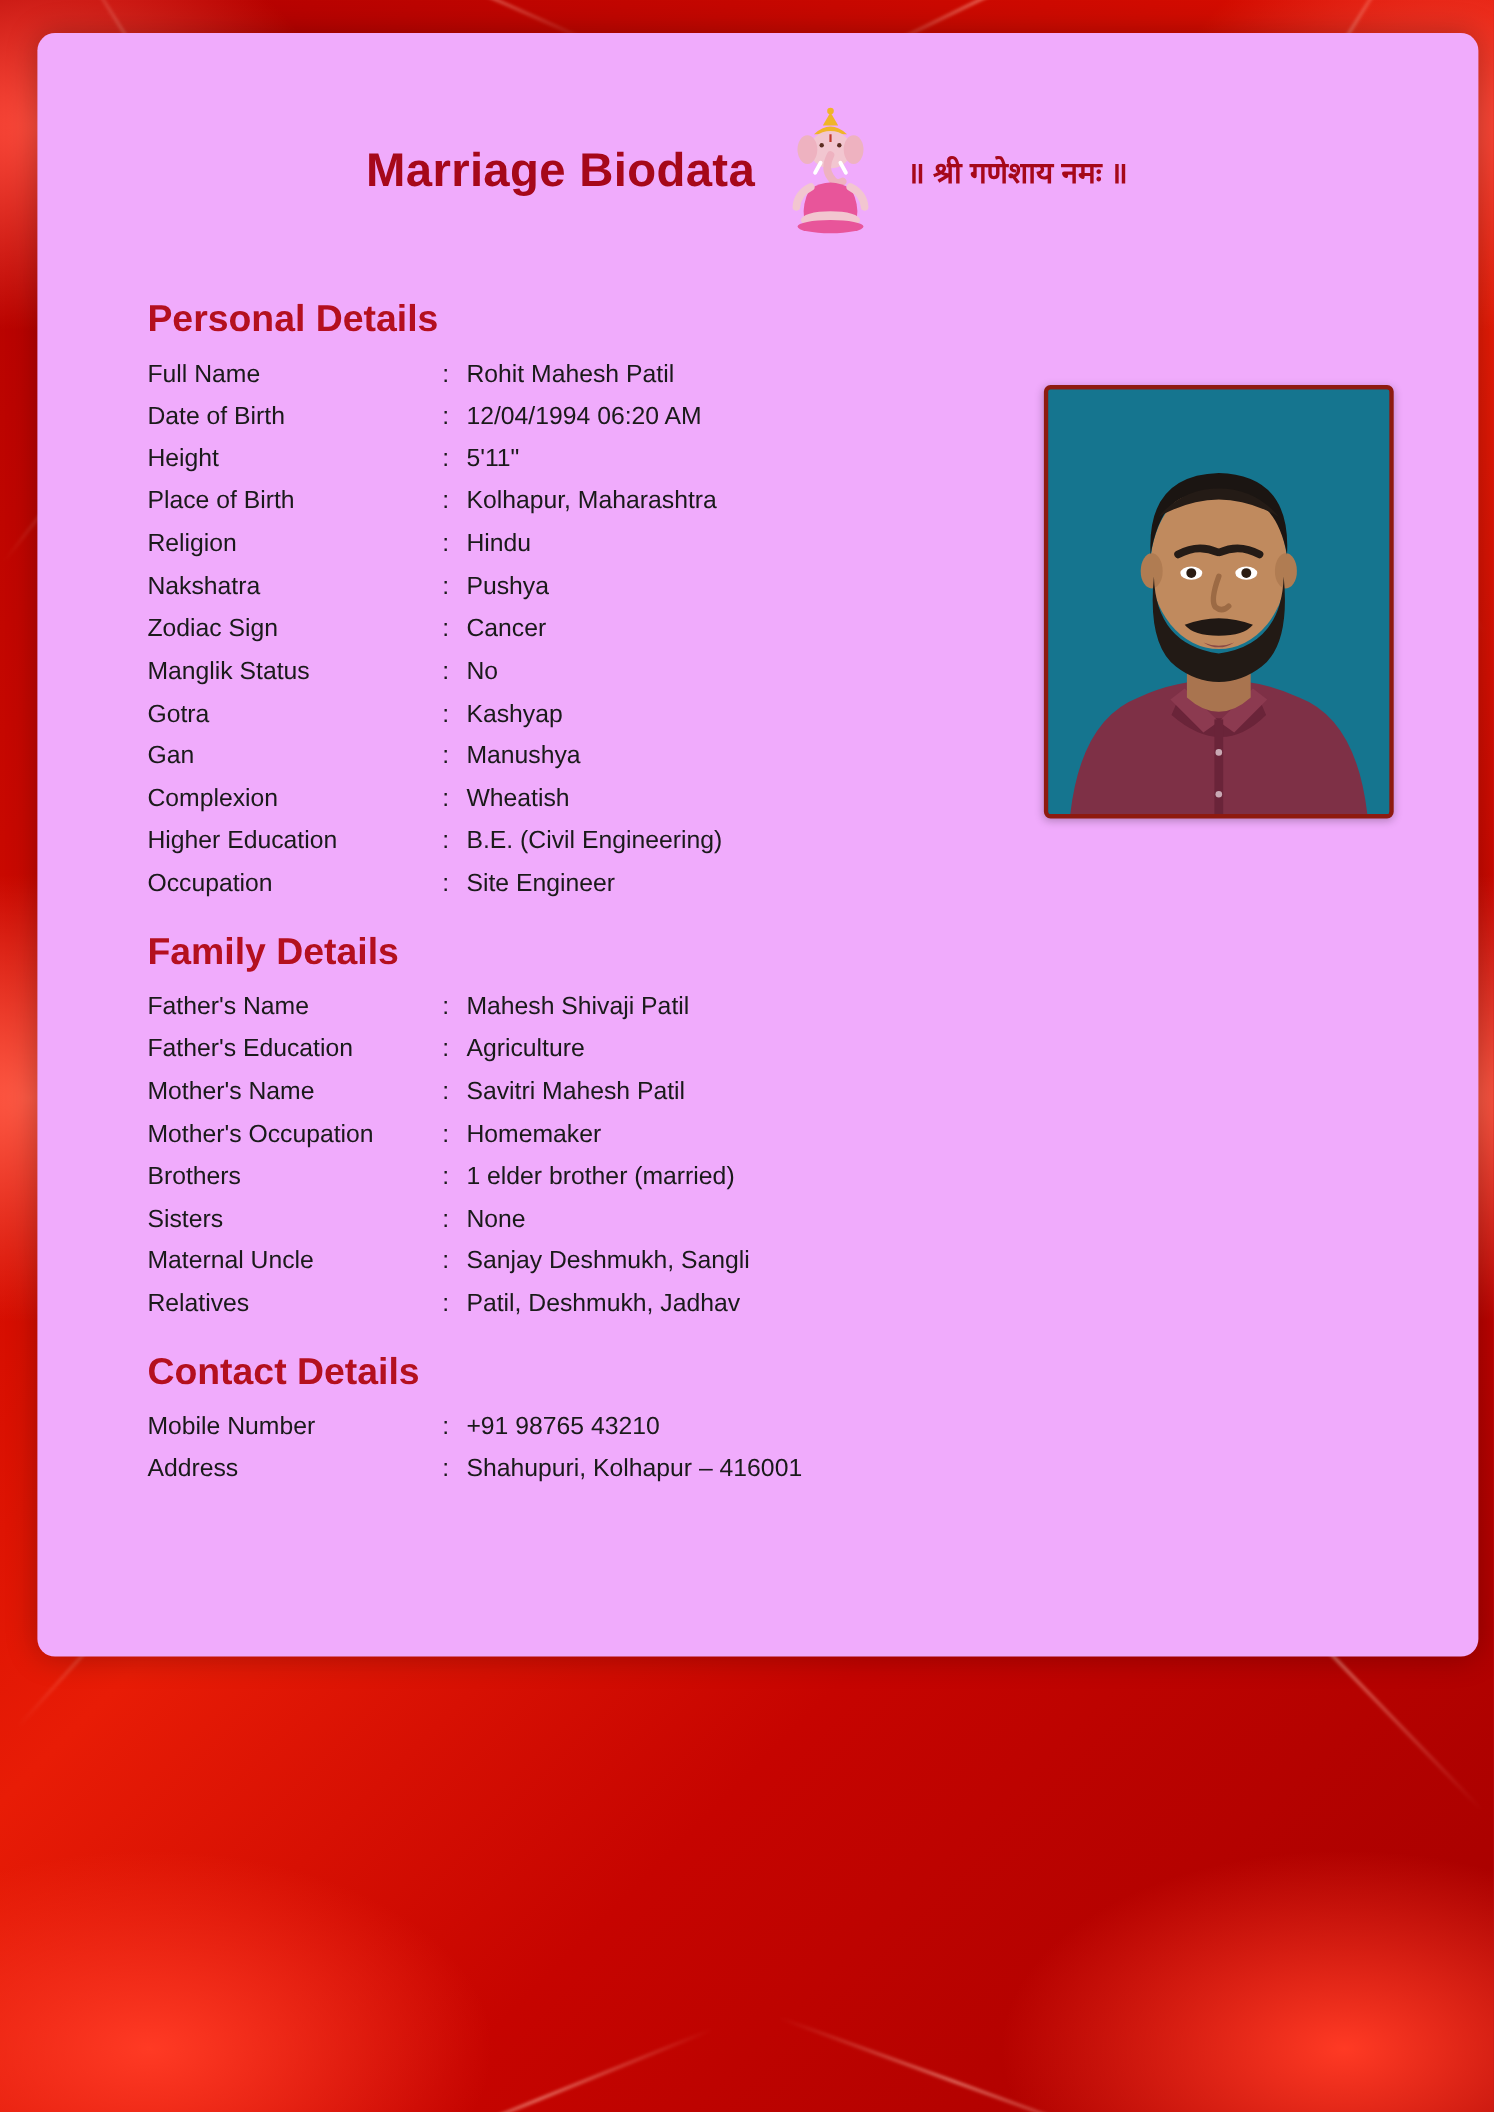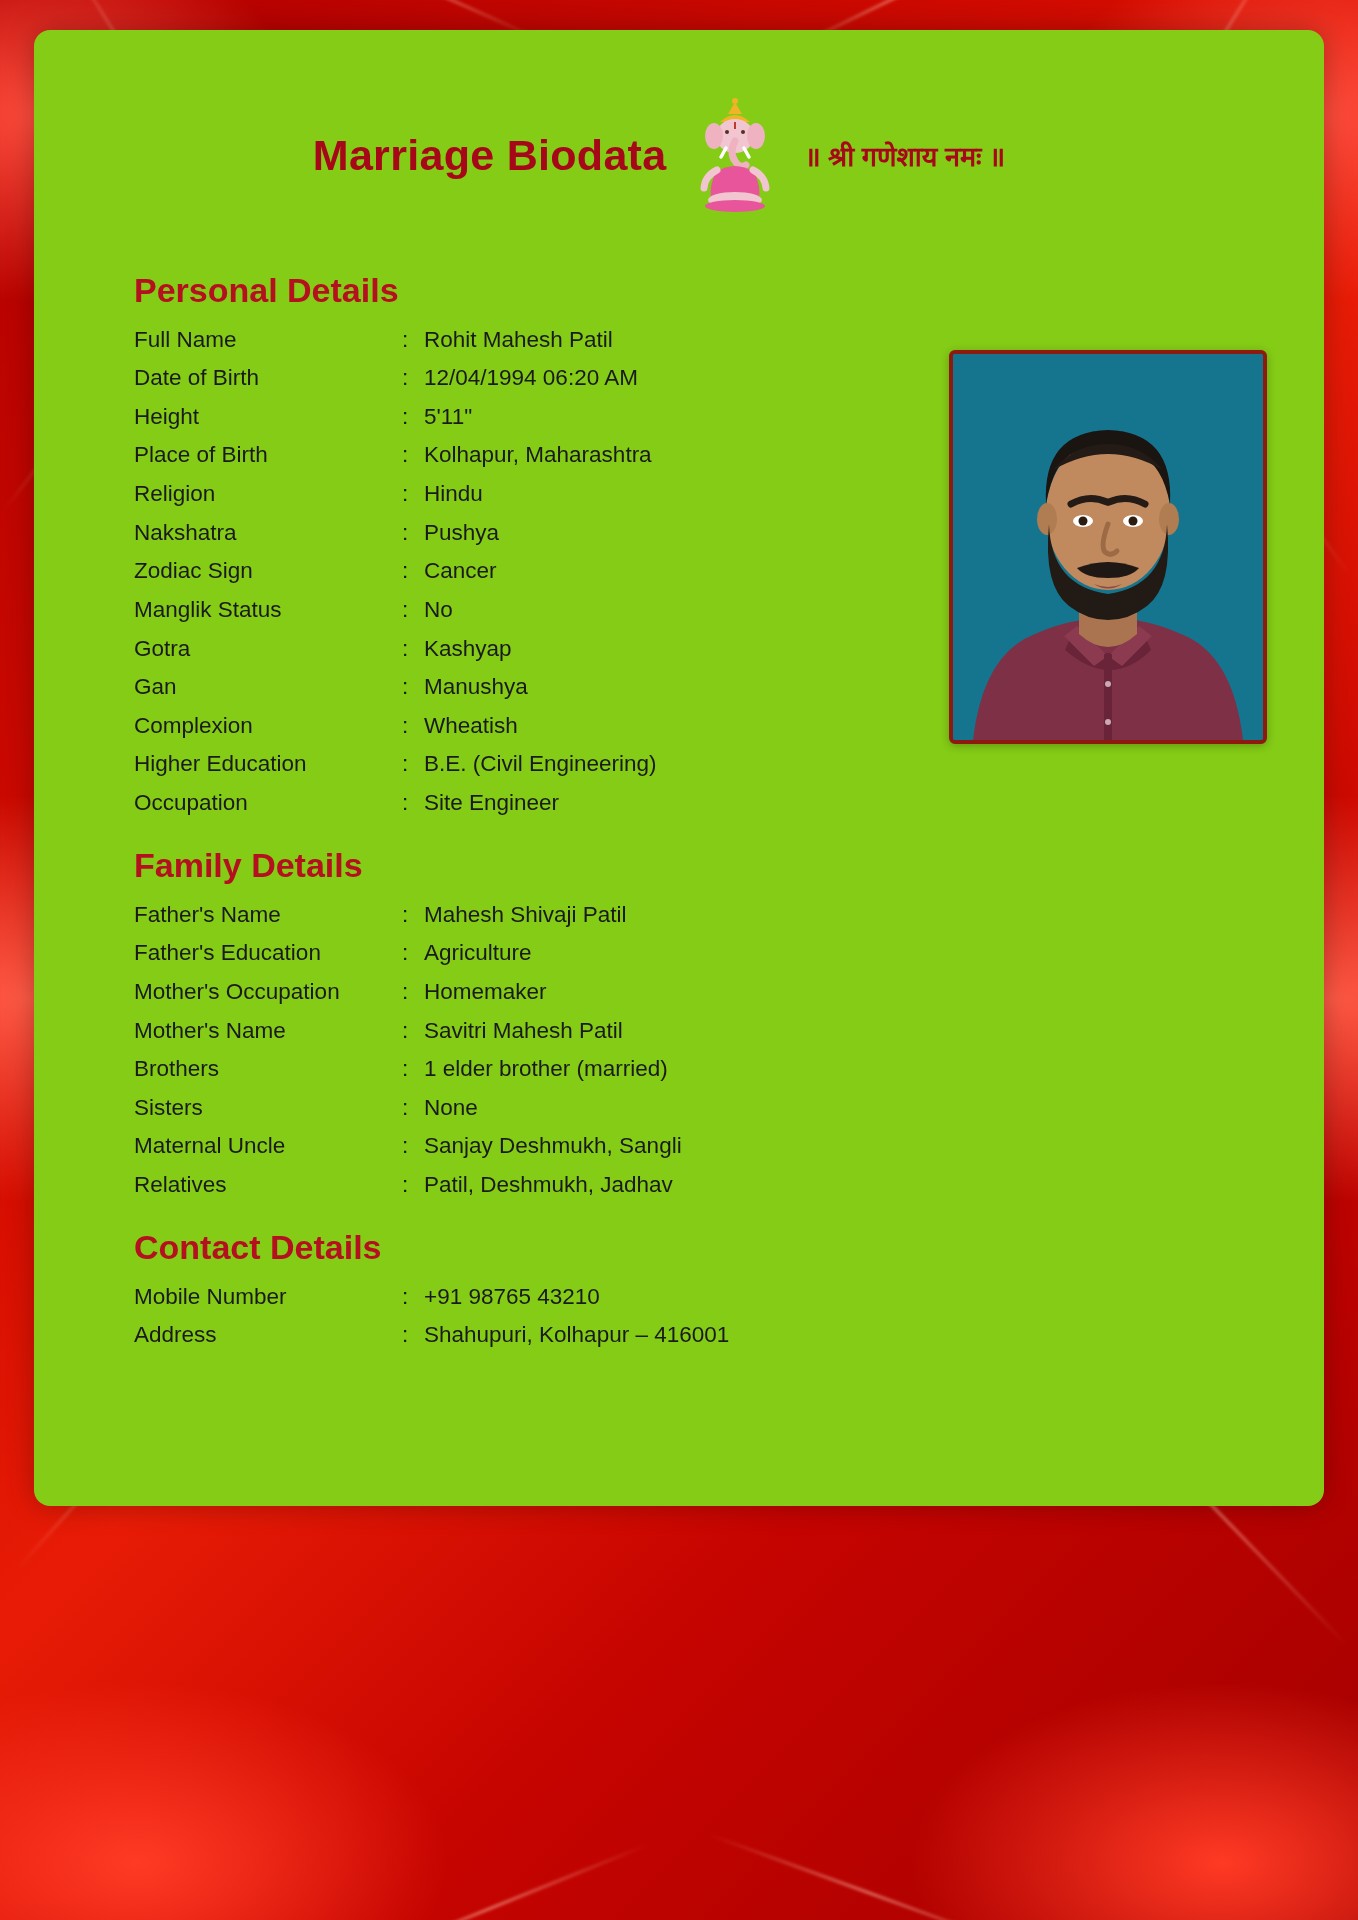--- a/index.html
+++ b/index.html
@@ -35,24 +35,25 @@
     transform-origin: center;
   }
 
   
   .card {
     position: absolute;
     left: 34px;
     top: 30px;
     width: 1290px;
     height: 1476px;
-    background: #84cc16;
+    background: #f0abfc;
     border-radius: 16px;
     box-shadow: 0 0 28px rgba(0,0,0,0.28);
     overflow: hidden;
+    padding-left: 20px;
   }
 
   
   .header {
     display: flex;
     align-items: center;
     justify-content: center;
     gap: 26px;
     padding-top: 66px;
     padding-right: 40px;
@@ -303,28 +304,28 @@
               <td class="k">Father's Name</td>
               <td class="c">:</td>
               <td class="v">Mahesh Shivaji Patil</td>
             </tr>
           <tr>
               <td class="k">Father's Education</td>
               <td class="c">:</td>
               <td class="v">Agriculture</td>
             </tr>
           <tr>
+              <td class="k">Mother's Name</td>
+              <td class="c">:</td>
+              <td class="v">Savitri Mahesh Patil</td>
+            </tr>
+          <tr>
               <td class="k">Mother's Occupation</td>
               <td class="c">:</td>
               <td class="v">Homemaker</td>
-            </tr>
-          <tr>
-              <td class="k">Mother's Name</td>
-              <td class="c">:</td>
-              <td class="v">Savitri Mahesh Patil</td>
             </tr>
           <tr>
               <td class="k">Brothers</td>
               <td class="c">:</td>
               <td class="v">1 elder brother (married)</td>
             </tr>
           <tr>
               <td class="k">Sisters</td>
               <td class="c">:</td>
               <td class="v">None</td>

